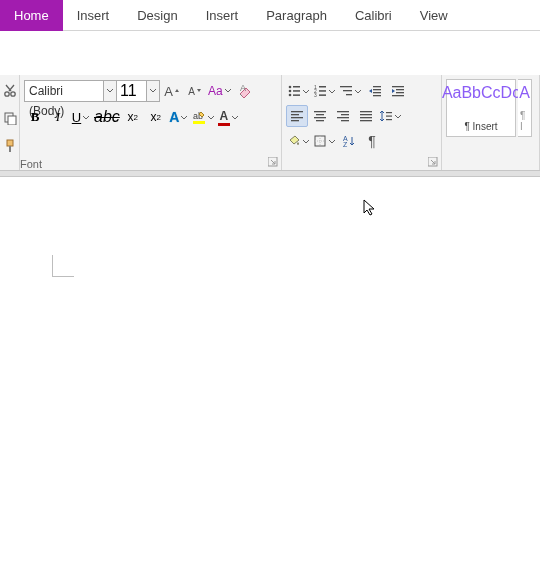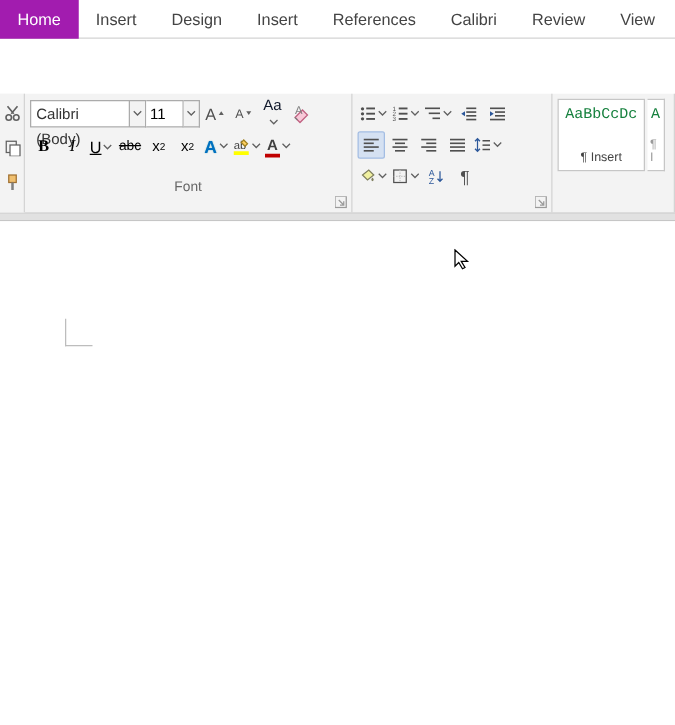--- a/index.html
+++ b/index.html
@@ -4,70 +4,69 @@
 <style>
 * { margin:0; padding:0; box-sizing:border-box; font-family:"Segoe UI",Tahoma,sans-serif; }
 body { width:540px; height:580px; background:#fff; overflow:hidden; position:relative; }
 
 .tabstrip { display:flex; height:31px; background:#fff; border-bottom:1px solid #d4d4d4; }
 .tab { padding:0 14px; height:31px; line-height:31px; font-size:13px; color:#444; cursor:pointer; }
 .tab.active { background:#a21caf; color:#fff; }
 
 .ribbon { display:flex; height:96px; background:#f3f3f3; border-bottom:1px solid #c6c6c6;margin-top:44px; }
 .group { position:relative; border-right:1px solid #d4d4d4; padding:4px 4px 18px 4px; display:flex; flex-direction:column; }
-.group-label { position:absolute; bottom:14px; left:0; right:0; text-align:center; font-size:11px; color:#666; pointer-events:none; }
+.group-label { position:absolute; bottom:0; left:0; right:0; text-align:left; font-size:11px; color:#666; pointer-events:none; }
 .dlg-launch { position:absolute; bottom:3px; right:3px; width:10px; height:10px; cursor:pointer; }
 .dlg-launch svg { display:block; }
 
 .row { display:flex; align-items:center; height:24px; gap:1px; }
 .btn { display:flex; align-items:center; justify-content:center; height:22px; min-width:22px; cursor:pointer; border:1px solid transparent; border-radius:2px; }
 .dd { display:flex; align-items:center; cursor:pointer; }
 .dd .caret { margin-left:1px; }
 .caret svg, .caret { display:inline-block; }
 
 
 .clip { width:20px; padding:4px 0; display:flex; flex-direction:column; align-items:center; gap:6px; border-right:1px solid #d4d4d4; background:#f3f3f3; }
 
 
 .font-group { width:262px; }
 .font-combo { display:flex; align-items:center; height:22px; }
 .font-name { width:80px; height:22px; border:1px solid #ababab; background:#fff; font-size:12px; padding:0 4px; line-height:20px; color:#333; }
 .font-dd { width:13px; height:22px; border:1px solid #ababab; border-left:none; background:#f3f3f3; display:flex; align-items:center; justify-content:center; cursor:pointer; }
-.size-box { width:30px; height:22px; border:1px solid #ababab; border-left:none; background:#fff; font-size:12px; text-align:left; padding:0 3px; line-height:20px; }
+.size-box { width:30px; height:22px; border:1px solid #ababab; border-left:none; background:#fff; font-size:16px; text-align:left; padding:0 3px; line-height:20px; }
 .size-dd { width:13px; height:22px; border:1px solid #ababab; border-left:none; background:#f3f3f3; display:flex;align-items:center;justify-content:center; cursor:pointer; }
 
 .para-group { width:160px; }
 .styles-group { flex:1; padding:4px 0 4px 4px; }
 .style-gallery { display:flex; gap:2px; }
 .style-tile { width:70px; height:58px; border:1px solid #c6c6c6; background:#fff; display:flex; flex-direction:column; align-items:center; justify-content:space-between; padding:4px 2px; cursor:pointer; }
 .style-tile.cut { width:14px; border-left:none; }
-.style-preview { font-size:12px; color:#15803d;font-family:Liberation Mono, monospace; }
+.style-preview { font-size:16px; color:#8b5cf6; }
 .style-name { font-size:10px; color:#444; }
 .gray-name { color:#9a9a9a; }
 
 .ruler-bar { height:6px; background:#e1e1e1; border-bottom:1px solid #c6c6c6; }
 
 .doc { position:relative; height:447px; background:#fff; }
 .page-corner { position:absolute; left:52px; top:78px; width:22px; height:22px; border-left:1px solid #bdbdbd; border-bottom:1px solid #bdbdbd; }
 .cursor-arrow { position:absolute; left:363px; top:22px; pointer-events:none; }
 
 .color-swatch { width:12px; height:3px; }
 svg { display:block; }
 </style>
 </head>
 <body>
 
 <div class="tabstrip">
   <div class="tab active">Home</div>
   <div class="tab">Insert</div>
   <div class="tab">Design</div>
   <div class="tab">Insert</div>
-  <div class="tab">References</div>
+  <div class="tab">Paragraph</div>
   <div class="tab">Calibri</div>
-  <div class="tab">Review</div>
   <div class="tab">View</div>
 
 </div>
 
 <div class="ribbon">
 
   <div class="clip">
     <div class="btn">
       <svg width="14" height="14">
           <path d="M3 2 L8 8 M11 2 L6 8" stroke="#606060" stroke-width="1.3" fill="none"></path>
@@ -110,21 +109,21 @@
           <svg width="6" height="6" style="margin-left:1px;">
             <path d="M3 1 L5 4 L1 4 Z" fill="#606060"></path>
           </svg>
       </div>
       <div class="btn" style="font-size:10px;color:#505050;">
         <span>A</span>
           <svg width="6" height="6" style="margin-left:1px;">
             <path d="M1 1 L5 1 L3 4 Z" fill="#606060"></path>
           </svg>
       </div>
-      <div class="btn dd" style="font-size:12px;color:#0f172a;flex-direction:column;">
+      <div class="btn dd" style="font-size:12px;color:#a21caf;">
         <span>Aa</span>
         <span class="caret"><svg width="8" height="8">
               <path d="M1 2 L4 5 L7 2" stroke="#606060" fill="none"></path>
             </svg></span>
       </div>
       <div class="btn">
         <svg width="16" height="16">
             <path d="M3 11 L9 5 L13 9 L7 15 Z" fill="#f8c8d8" stroke="#c06080"></path>
             <path d="M5 13 L3 11" stroke="#808080"></path>
             <text x="3" y="8" font-size="9" fill="#808080">A</text>
@@ -133,21 +132,21 @@
     </div>
     <div class="row" style="margin-top:2px;">
       <div class="btn" style="font-weight:bold;font-size:13px;font-family:Georgia;">B</div>
       <div class="btn" style="font-style:italic;font-size:13px;font-family:Georgia;">I</div>
       <div class="btn dd" style="text-decoration:underline;font-size:13px;font-family:Georgia;">
         <span>U</span>
         <span class="caret"><svg width="8" height="8">
               <path d="M1 2 L4 5 L7 2" stroke="#606060" fill="none"></path>
             </svg></span>
       </div>
-      <div class="btn" style="text-decoration:line-through;font-size:11px;">abc</div>
+      <div class="btn" style="text-decoration:line-through;font-size:16px;font-style:italic;">abc</div>
       <div class="btn" style="font-size:12px;">
         <span>x</span>
           <sub style="font-size:8px;">2</sub>
       </div>
       <div class="btn" style="font-size:12px;">
         <span>x</span>
           <sup style="font-size:8px;">2</sup>
       </div>
       <div class="btn dd">
         <span style="font-size:14px;font-weight:bold;color:#0070c0;text-shadow:0 0 1px #5ab;">A</span>

